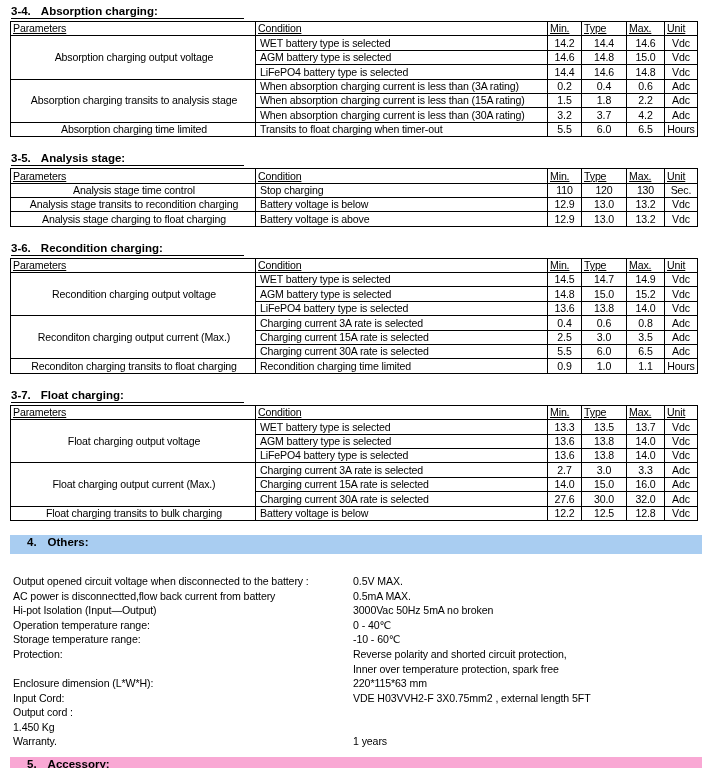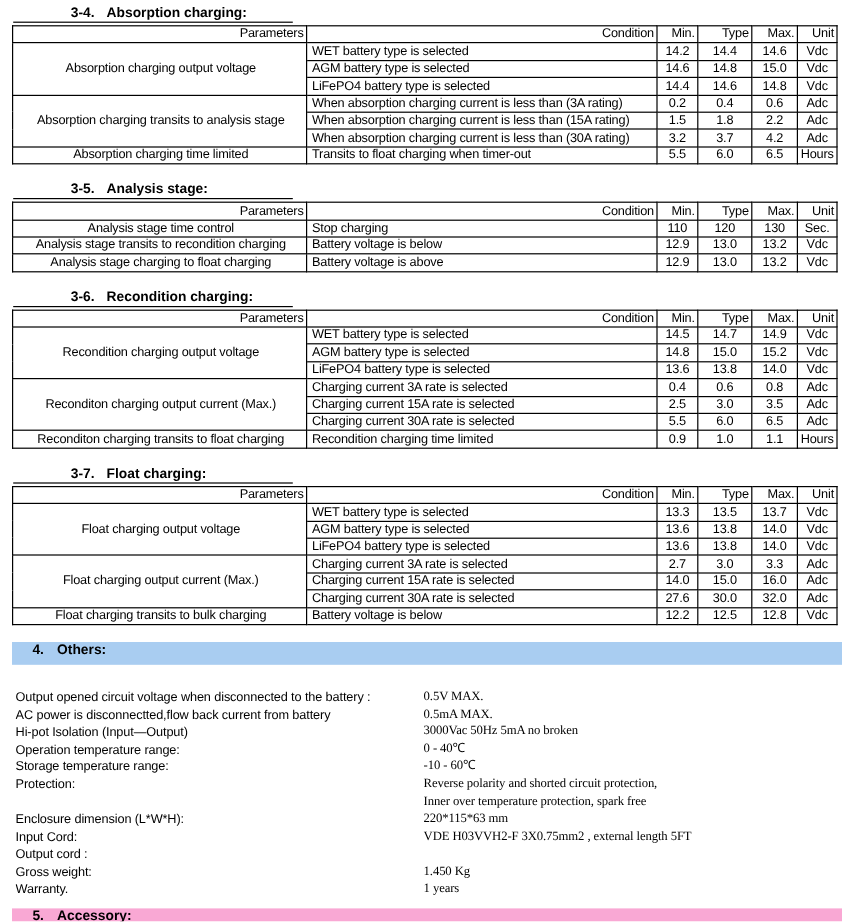--- a/index.html
+++ b/index.html
@@ -7,50 +7,50 @@
     width:702px;height:768px;
     font-family:"Liberation Sans","DejaVu Sans",sans-serif;
     color:#000;
   }
   .page{position:relative;width:702px;height:768px;overflow:hidden;background:#fff;}
 
   
   .sec-heading{margin:15px 0 2px 11px;font-size:11.5px;font-weight:700;}
   .sec-heading.first{margin-top:5px;}
   .underline-box{display:inline-block;min-width:233px;border-bottom:1.4px solid #000;padding-bottom:1px;}
-  .h-num{margin-right:10px;margin-left:48px;}
+  .h-num{margin-right:10px;}
 
   
   table.spec{border-collapse:collapse;table-layout:fixed;width:687px;margin-left:10px;letter-spacing:-0.15px;}
   .spec th,.spec td{
     border:1px solid #000;
     font-size:10.6px;font-weight:400;
     padding:0 2px;height:13.4px;line-height:12.6px;
     overflow:hidden;white-space:nowrap;
   }
-  .spec th{text-align:right;}
+  .spec th{text-align:left;text-decoration:underline;}
   .spec td.param{text-align:center;padding-left:4px;vertical-align:middle;}
   .spec td.cond{text-align:left;padding-left:4px;}
   .spec td.val{text-align:center;padding:0 1px;}
 
   
   .bar{
     width:682px;margin:14px 0 20px 10px;
     background:#a9cdf1;
     font-size:11.5px;font-weight:700;
     height:19px;line-height:14.5px;padding-left:17px;
   }
   .bar.bar2{margin-top:8px;margin-bottom:5px;}
   .b-num{margin-right:11px;}
 
   
   .others-list{margin-left:13px;}
   .o-row{display:flex;font-size:10.6px;line-height:14.6px;letter-spacing:-0.1px;}
   .o-label{flex:0 0 340px;width:340px;white-space:nowrap;overflow:hidden;}
-  .o-value{flex:1;white-space:nowrap;overflow:hidden;font-family:Liberation Serif, serif;}
+  .o-value{flex:1;white-space:nowrap;overflow:hidden;}
 
   
   .acc-row{margin-left:13px;font-size:10.6px;line-height:15px;}
   .a-num{margin-right:9px;}
 </style>
 </head>
 <body>
 
 <div class="page" id="doc-root">
     <div class="sec-heading first"><span class="underline-box"><span class="h-num">3-4.</span><span class="h-title">Absorption charging:</span></span></div>
@@ -360,21 +360,20 @@
         <div class="o-value">220*115*63 mm</div>
       </div>
       <div class="o-row">
         <div class="o-label">Input Cord:</div>
         <div class="o-value">VDE H03VVH2-F 3X0.75mm2 , external length 5FT</div>
       </div>
       <div class="o-row">
         <div class="o-label">Output cord :</div>
       </div>
       <div class="o-row">
-        <div class="o-label">Gross weight:</div>
         <div class="o-value">1.450 Kg</div>
       </div>
       <div class="o-row">
         <div class="o-label">Warranty.</div>
         <div class="o-value">1 years</div>
       </div>
     </div>
     <div class="bar bar2" style="background: #f9a8d4;"><span class="b-num">5.</span><span class="b-title">Accessory:</span></div>
     <div class="acc-row"><span class="a-num">1.</span><span class="a-text">User manual</span></div>
   </div>

